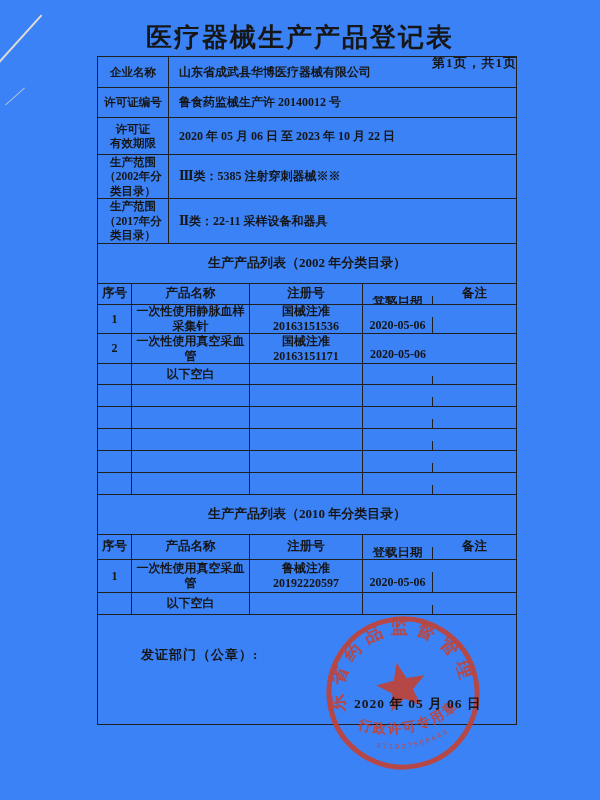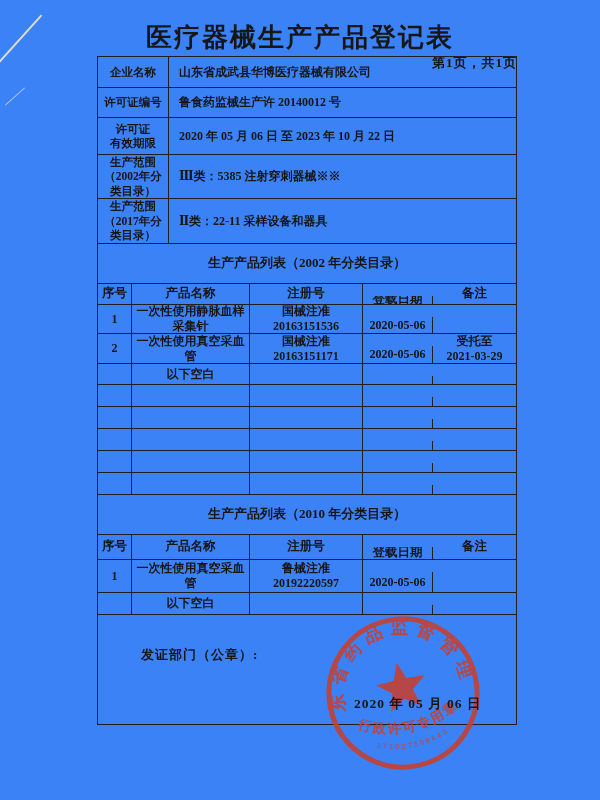--- a/index.html
+++ b/index.html
@@ -118,22 +118,20 @@
 20163151536</div>
       <div class="cell c-date">2020-05-06</div>
       <div class="cell c-note"></div>
     </div>
     <div class="row" style="height:30px">
       <div class="cell c-no">2</div>
       <div class="cell c-name">一次性使用真空采血管</div>
       <div class="cell c-reg">国械注准
 20163151171</div>
       <div class="cell c-date">2020-05-06</div>
-      <div class="cell c-note">受托至
-2021-03-29</div>
     </div>
     <div class="row" style="height:21px">
       <div class="cell c-no"></div>
       <div class="cell c-name">以下空白</div>
       <div class="cell c-reg"></div>
       <div class="cell c-date"></div>
       <div class="cell c-note"></div>
     </div>
 
     <div class="row" style="height:22px">

